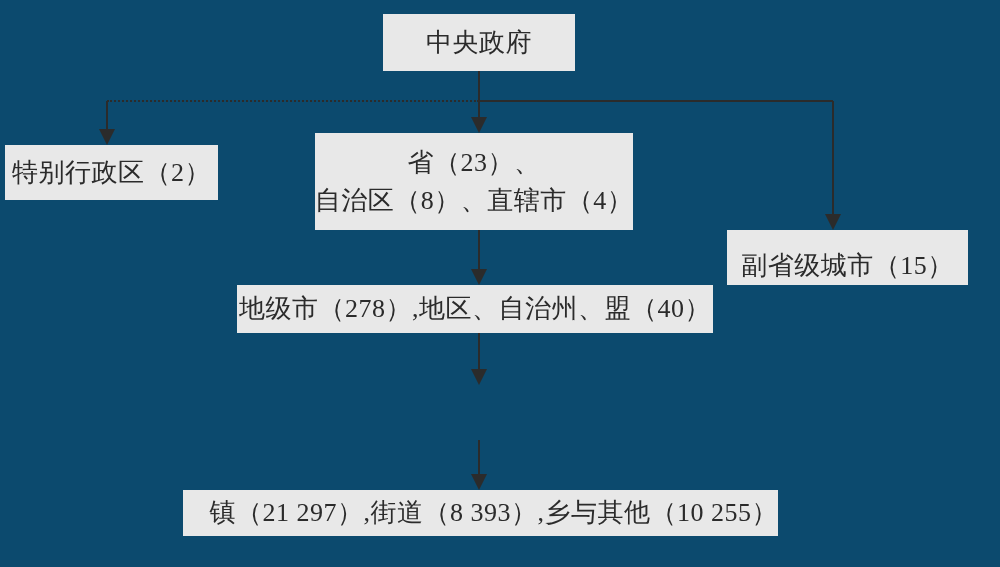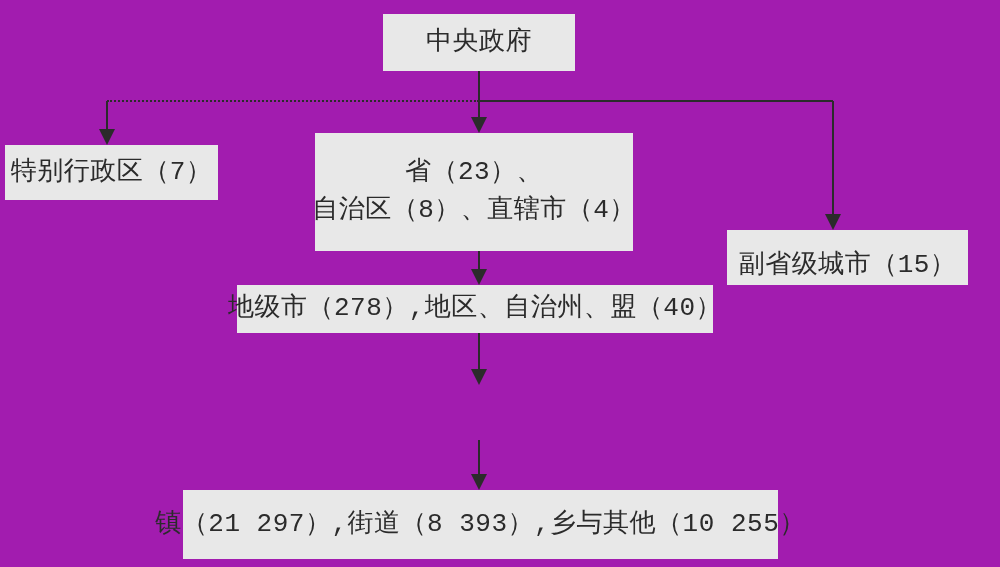--- a/index.html
+++ b/index.html
@@ -1,22 +1,22 @@
 <!DOCTYPE html>
 <html><head>
 <meta charset="utf-8">
 <style>
   * { margin: 0; padding: 0; box-sizing: border-box; }
   html, body { background: #ffffff; }
   #canvas {
     position: relative;
     width: 1000px;
     height: 567px;
-    background: #a21caf;
-    font-family: Liberation Mono, monospace;
+    background: #0c4a6e;
+    font-family: Liberation Serif, serif;
     overflow: hidden;
   }
   .box {
     position: absolute;
     background: #e8e8e8;
     color: #2b2b2b;
     display: flex;
     flex-direction: column;
     align-items: center;
     justify-content: center;
@@ -46,25 +46,25 @@
     width: 0;
     height: 0;
     border-left: 8px solid transparent;
     border-right: 8px solid transparent;
     border-top: 16px solid #2b2b2b;
   }
 
   
   #node-central       { left: 383px; top: 14px;  width: 192px; height: 57px; }
   #node-sar           { left: 5px;   top: 145px; width: 213px; height: 55px; }
-  #node-provinces     { left: 315px; top: 133px; width: 318px; height: 118px; justify-content: center; }
+  #node-provinces     { left: 315px; top: 133px; width: 318px; height: 97px; justify-content: center; }
   #node-subprovincial { left: 727px; top: 230px; width: 241px; height: 55px; justify-content: flex-end; }
   #node-prefecture    { left: 237px; top: 285px; width: 476px; height: 48px; text-align: right; }
   #node-county        { left: 197px; top: 385px; width: 556px; height: 55px; }
-  #node-township      { left: 183px; top: 490px; width: 595px; height: 69px; }
+  #node-township      { left: 183px; top: 490px; width: 595px; height: 46px; align-items: flex-end; }
 
   
   #line-central-down   { left: 478px; top: 71px;  height: 47px; }
   #arrow-provinces     { left: 471px; top: 117px; }
   #line-branch-dotted  { left: 107px; top: 100px; width: 372px; }
   #line-branch-solid   { left: 479px; top: 100px; width: 354px; }
   #line-sar-down       { left: 106px; top: 101px; height: 29px; }
   #arrow-sar           { left: 99px;  top: 129px; }
   #line-subprov-down   { left: 832px; top: 101px; height: 114px; }
   #arrow-subprov       { left: 825px; top: 214px; }
@@ -94,21 +94,21 @@
   <div class="arrowhead" id="arrow-subprov"></div>
   <div class="arrowhead" id="arrow-prefecture"></div>
   <div class="arrowhead" id="arrow-county"></div>
   <div class="arrowhead" id="arrow-township"></div>
 
   <div class="box" id="node-central">
     <span>中央政府</span>
   </div>
 
   <div class="box" id="node-sar">
-    <span>特别行政区（7）</span>
+    <span>特别行政区（2）</span>
   </div>
 
   <div class="box" id="node-provinces">
     <span>省（23）、</span>
     <span>自治区（8）、直辖市（4）</span>
   </div>
 
   <div class="box" id="node-subprovincial">
     <span>副省级城市（15）</span>
   </div>

